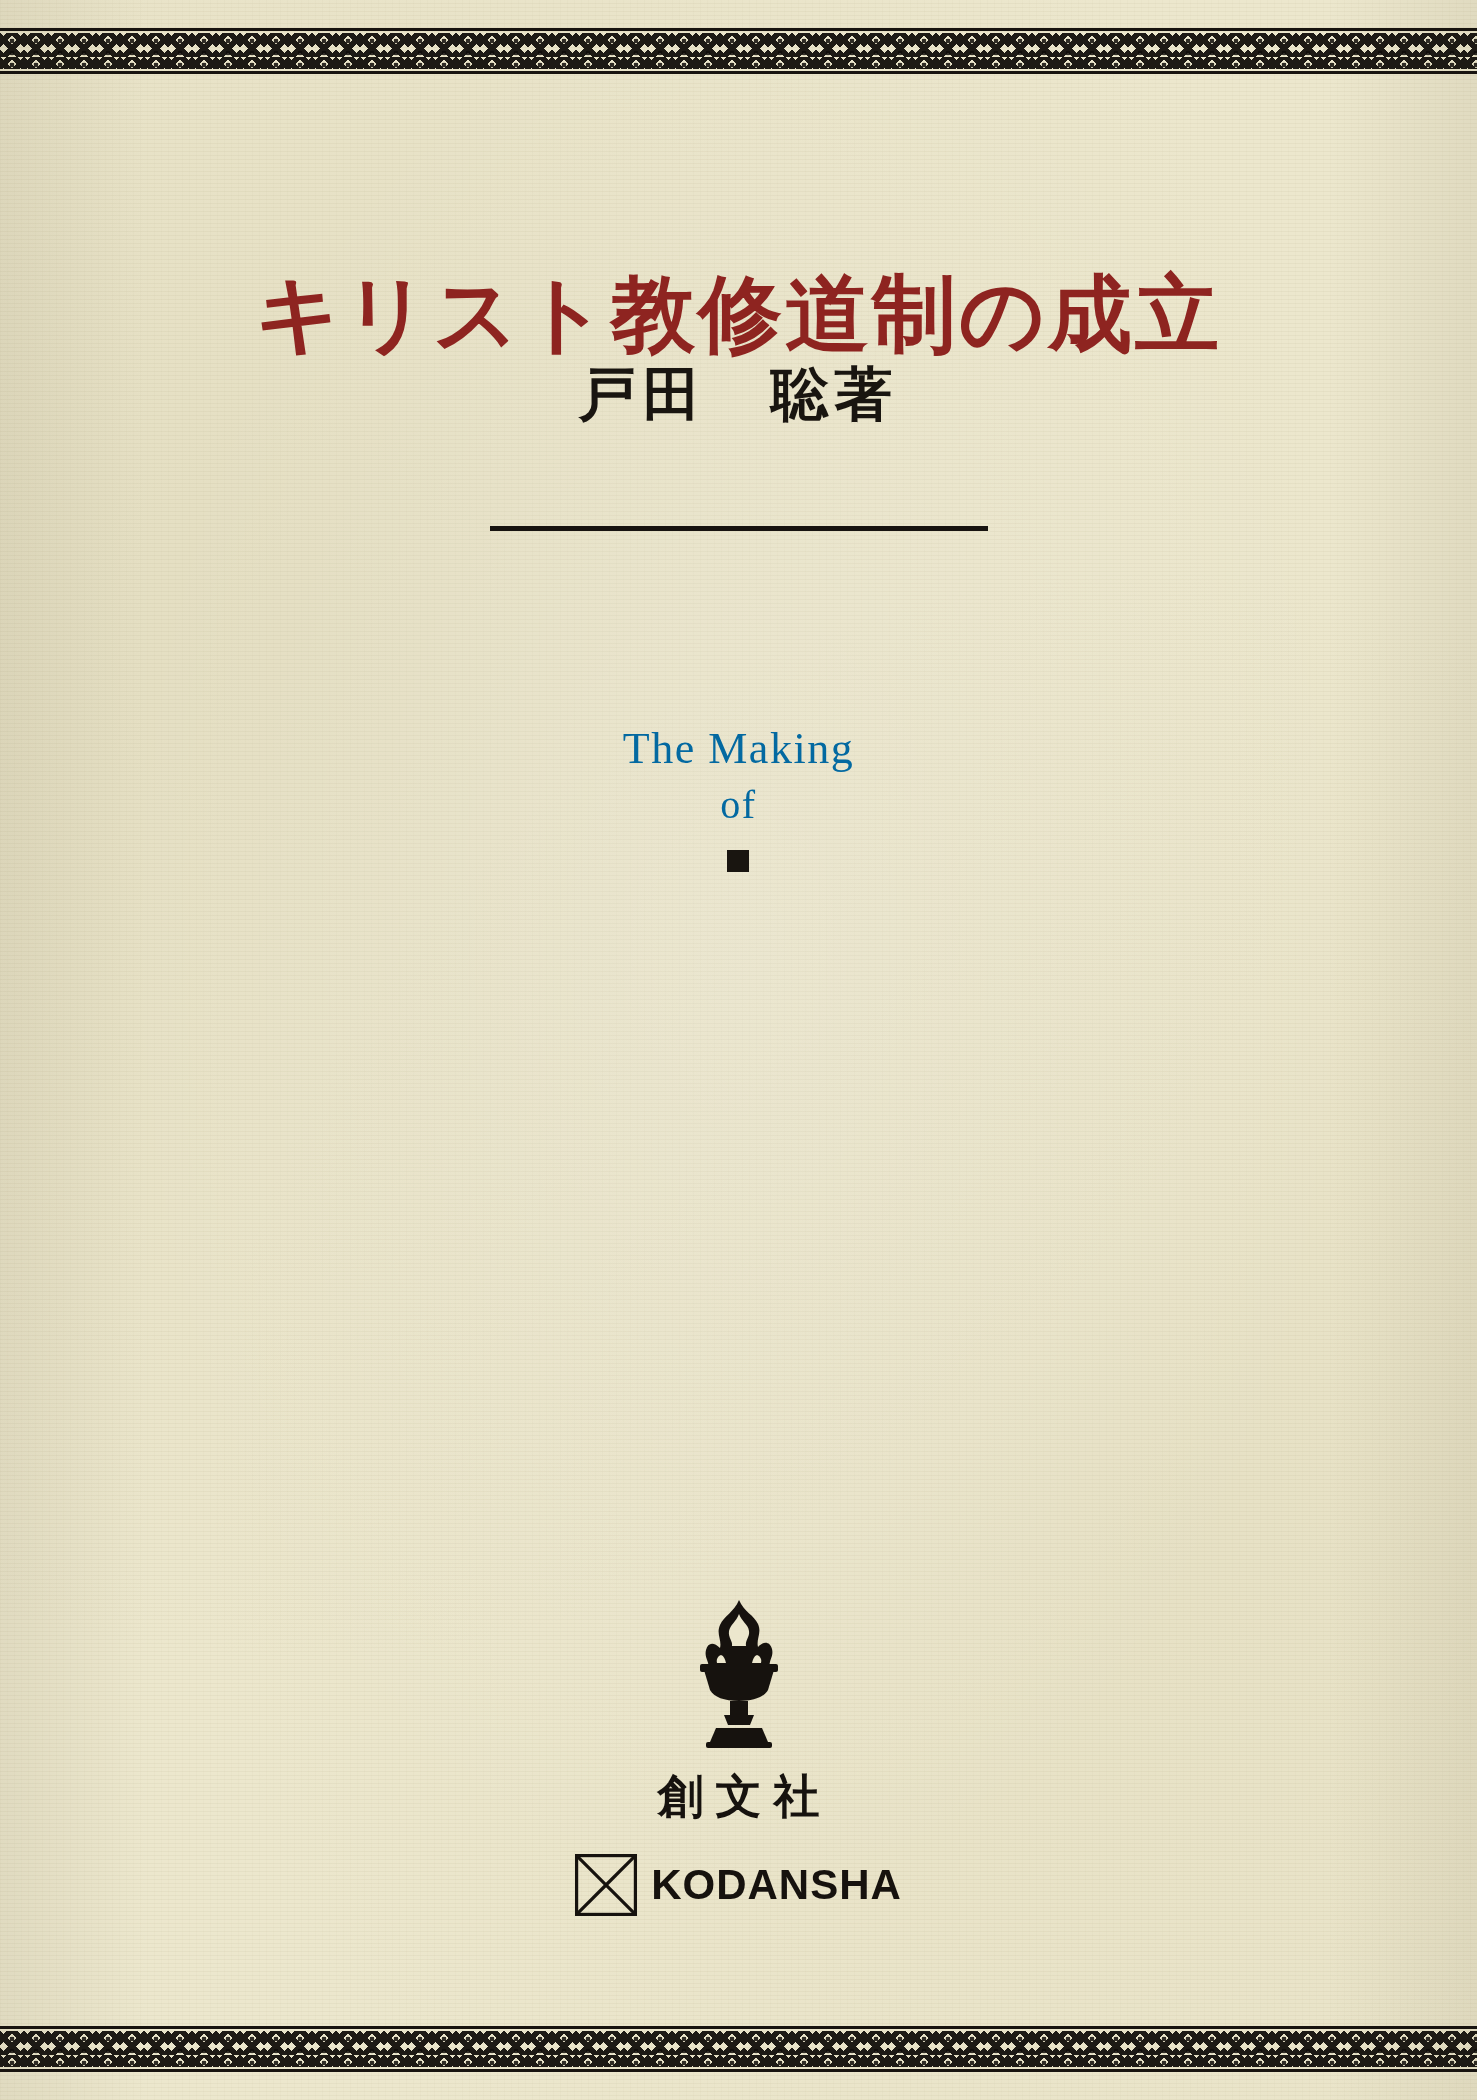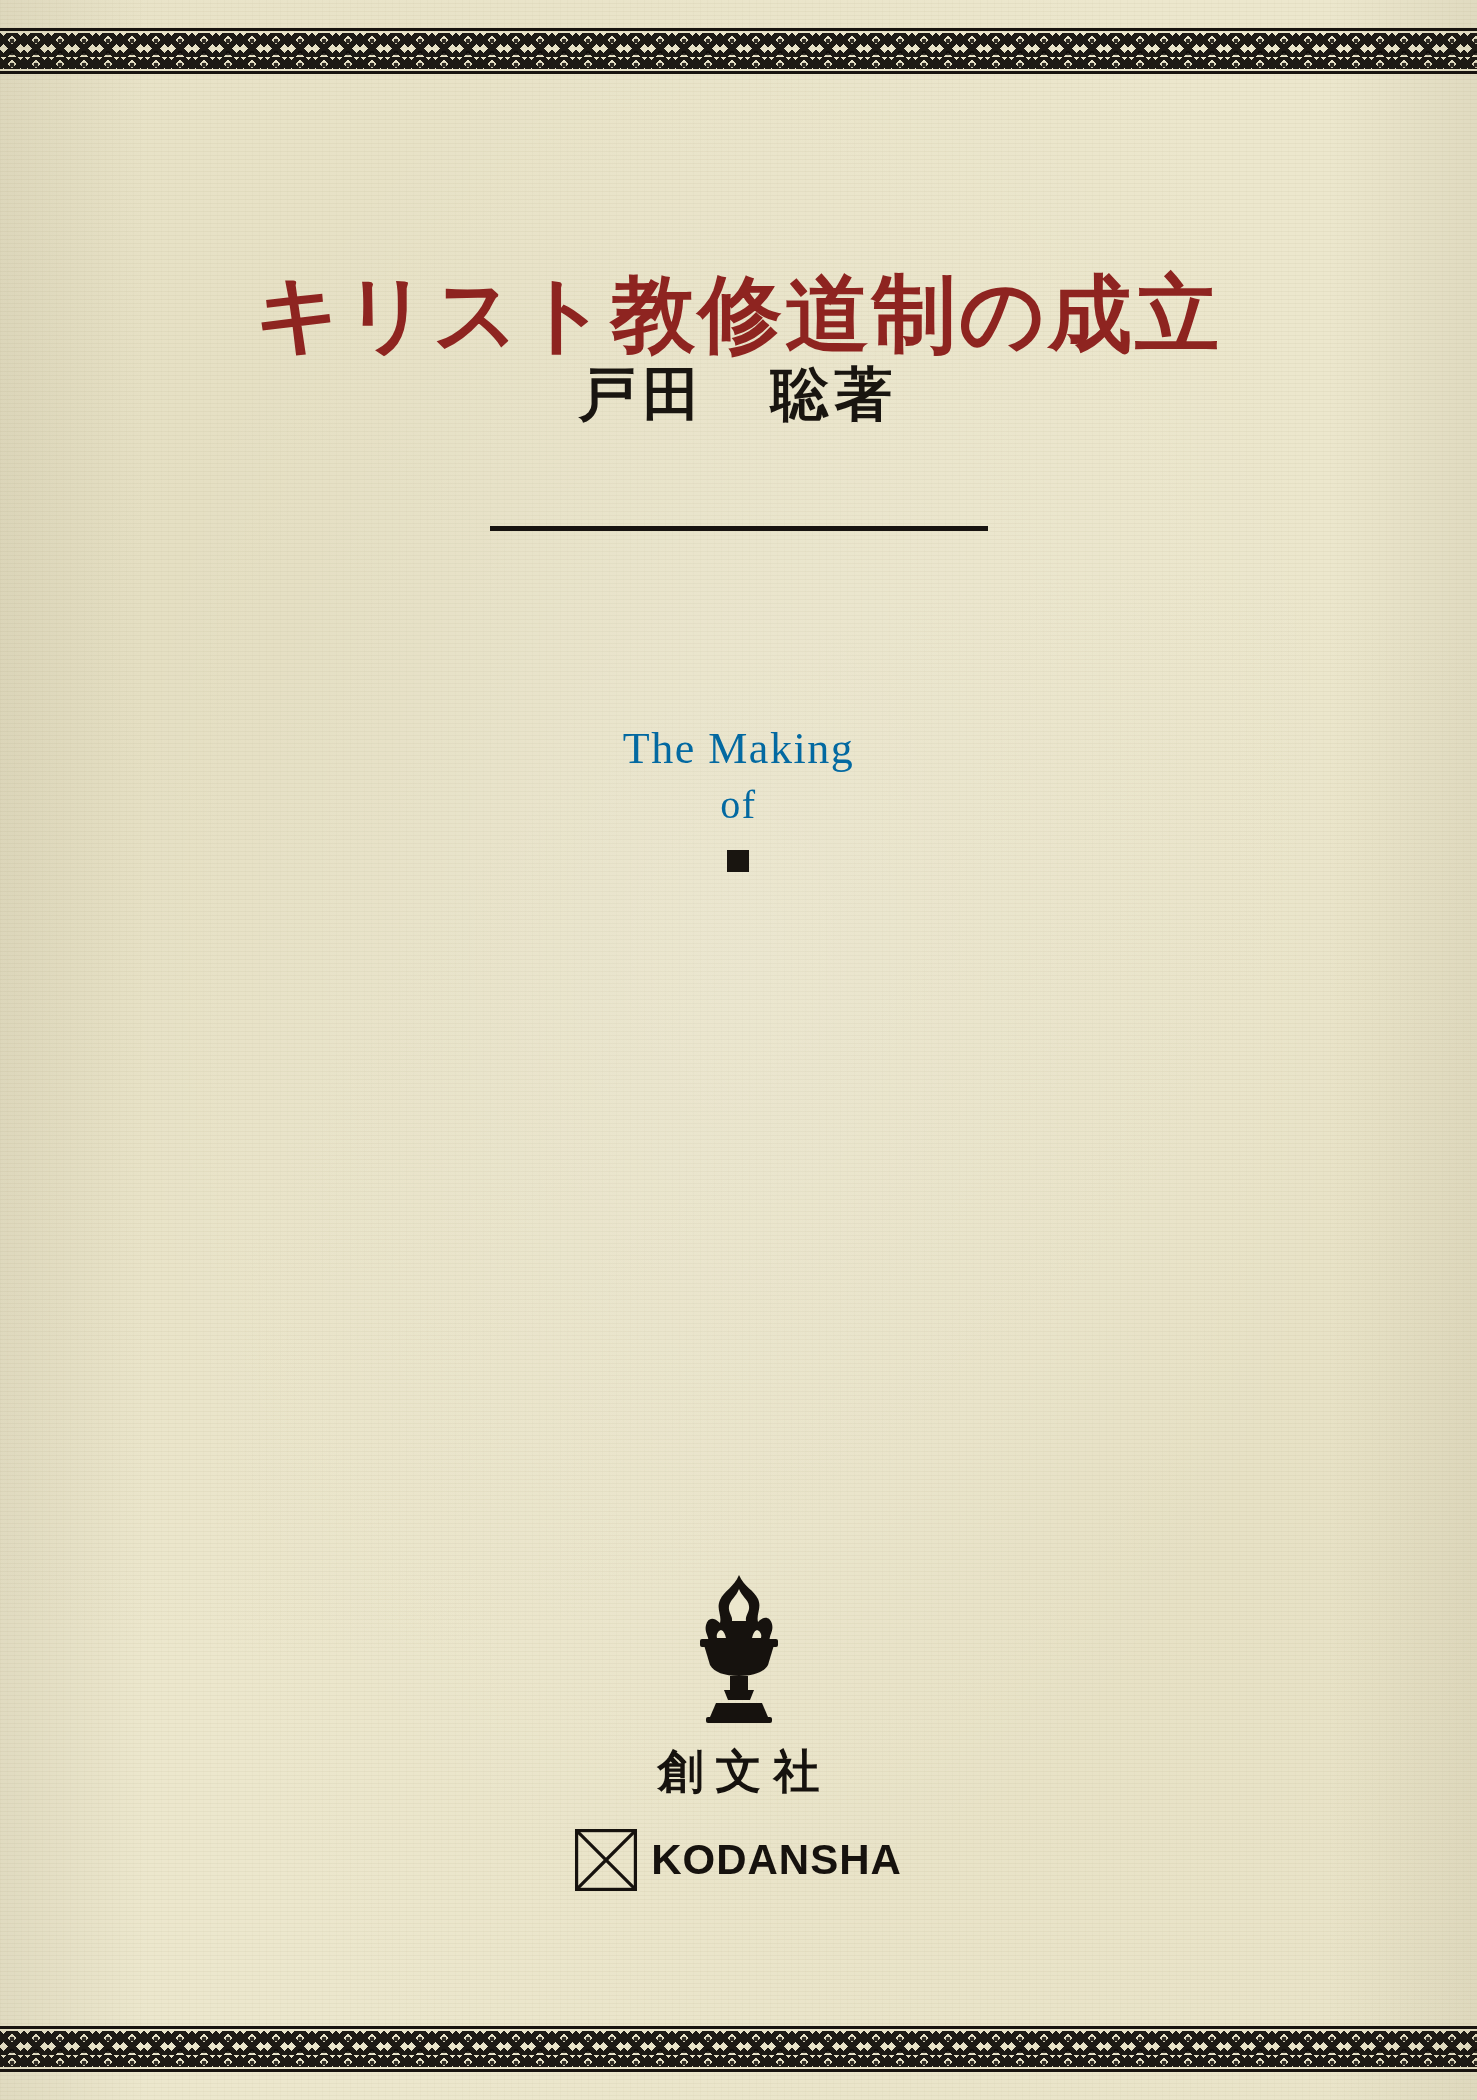--- a/index.html
+++ b/index.html
@@ -167,21 +167,21 @@
   .sub-author {
     font-size: 42px;
     letter-spacing: 1.5px;
   }
 
   
   .publisher {
     position: absolute;
     left: 0;
     right: 0;
-    bottom: 209px;
+    bottom: 184px;
     display: flex;
     flex-direction: column;
     align-items: center;
   }
 
   .torch-logo {
     width: 118px;
     height: 150px;
     display: block;
   }

